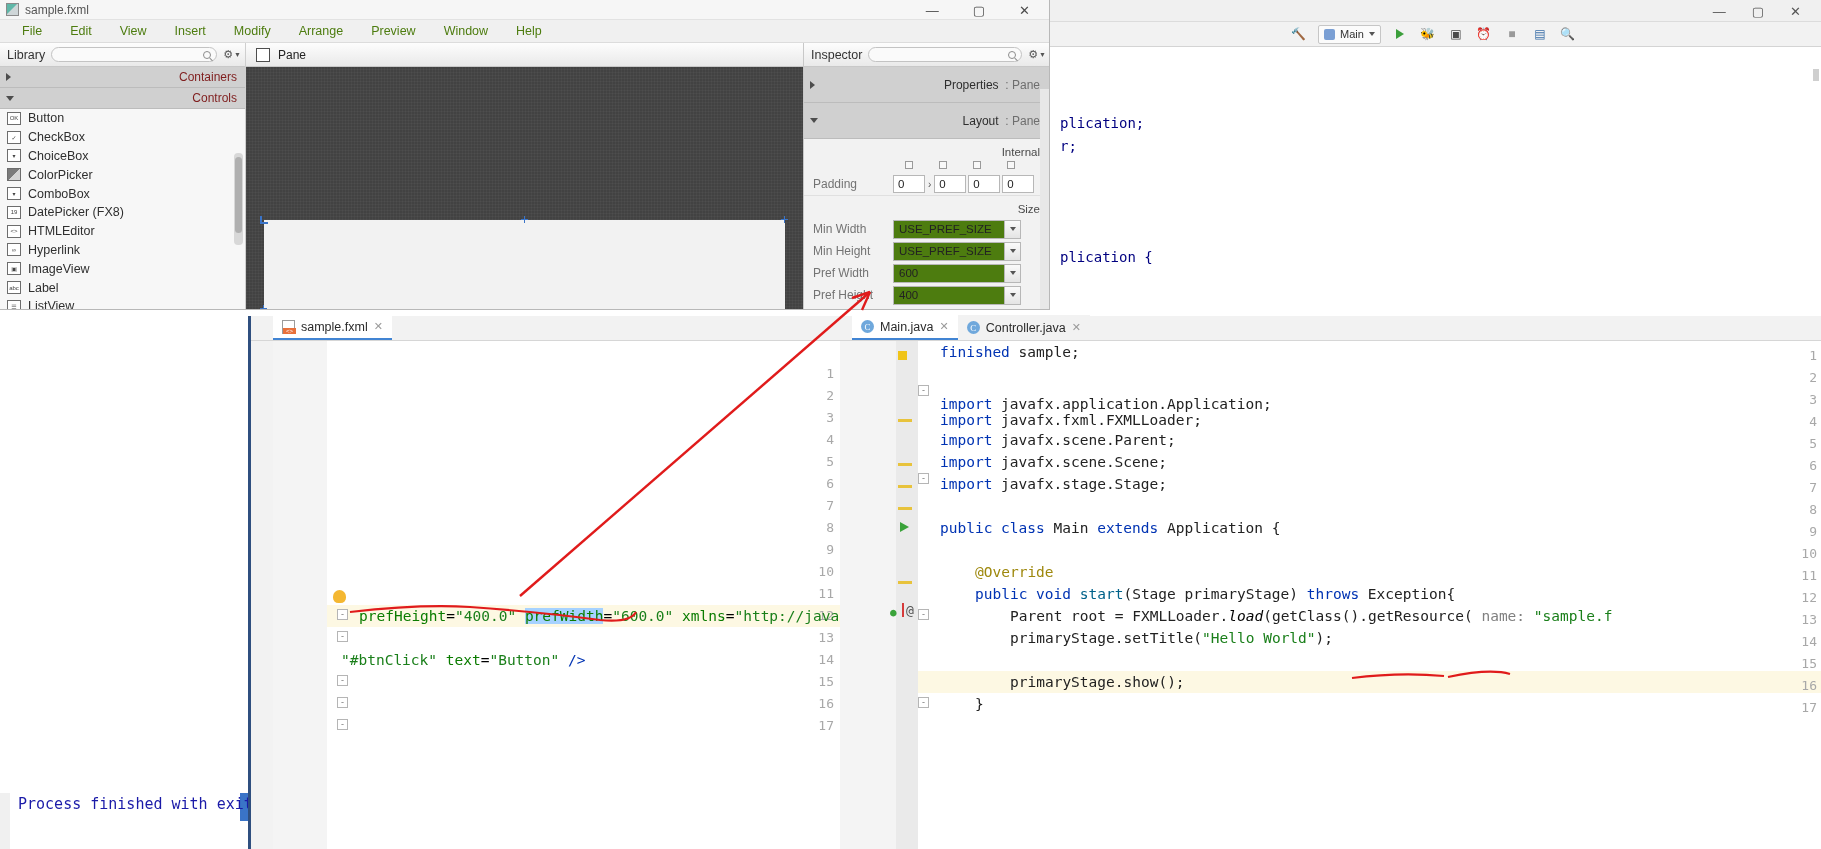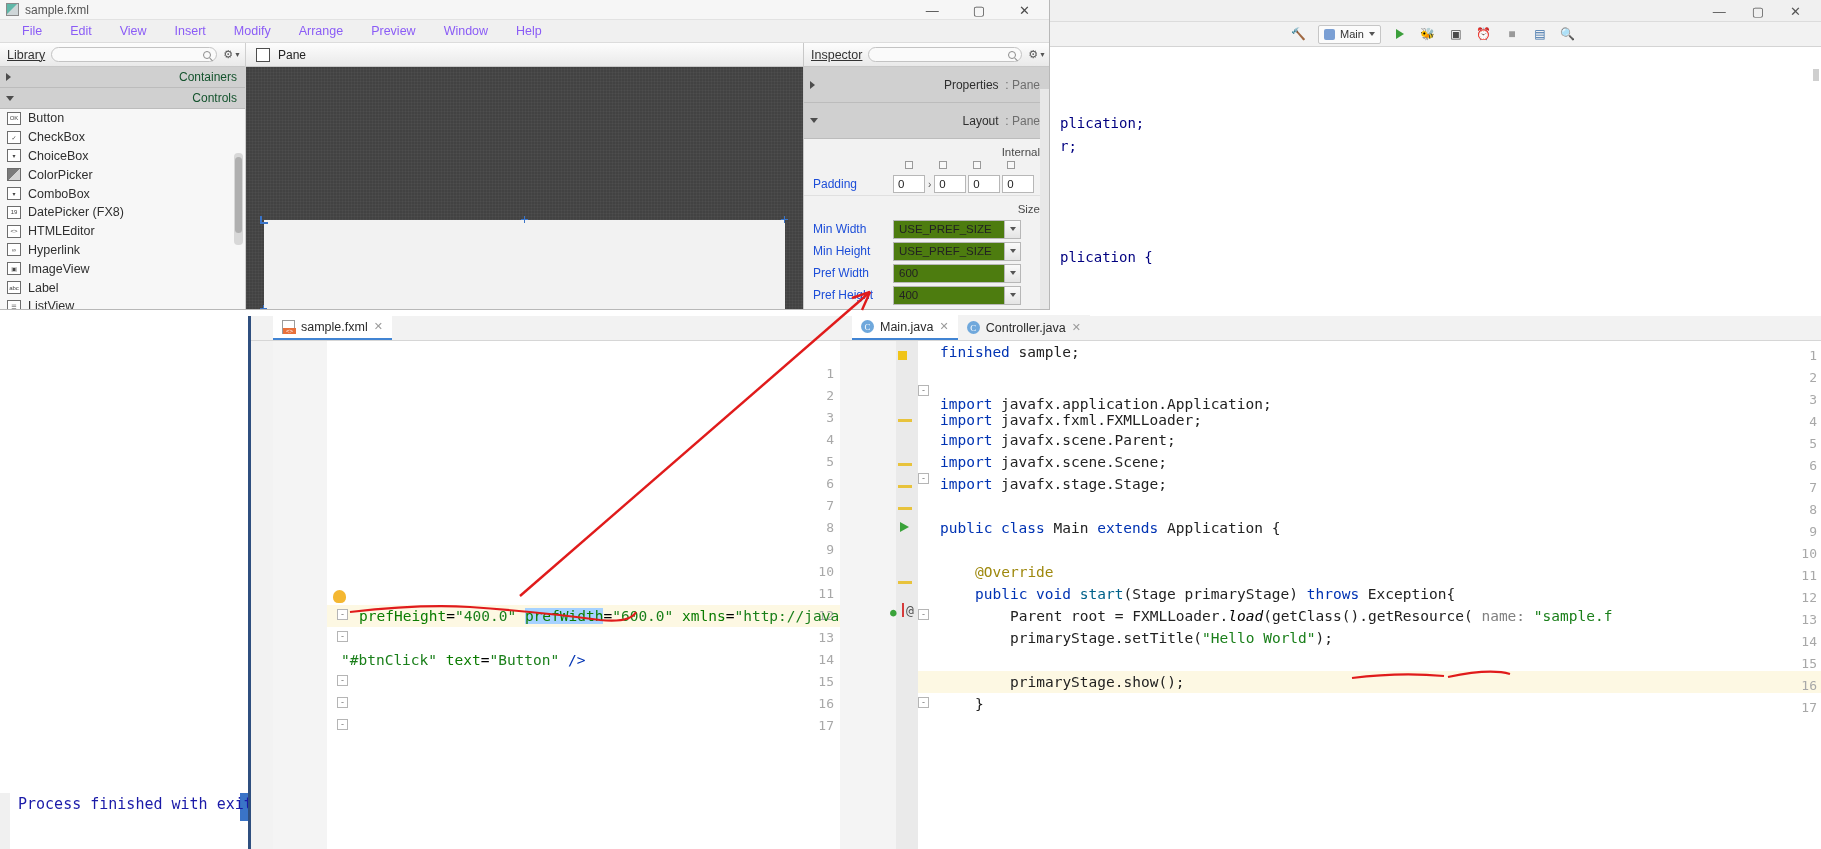--- a/index.html
+++ b/index.html
@@ -63,40 +63,40 @@
     display: flex; align-items: center; gap: 6px; padding-left: 6px;
   }
   .sb-appicon { width: 13px; height: 13px; background: linear-gradient(135deg,#5fb7a8 0%,#5fb7a8 45%,#cfd6d8 46%,#cfd6d8 100%); border:1px solid #8a8a8a; }
   .sb-title { font-size: 12px; color: #555; }
   .sb-winbtns { position:absolute; right: 4px; top:0; height:20px; display:flex; align-items:center; gap: 34px; color:#4a4a4a; font-size: 13px; padding-right: 16px;}
   .sb-menubar {
     position: absolute; left: 0; top: 20px; width: 1050px; height: 23px;
     background: #f0f0f0; border-bottom: 1px solid #dcdcdc;
     display: flex; align-items: center; padding-left: 8px;
   }
-  .sb-menubar .mi { padding: 0 14px; font-size: 12.5px; color: #8b5cf6; cursor: default; }
+  .sb-menubar .mi { padding: 0 14px; font-size: 12.5px; color: #4d7c0f; cursor: default; }
 
   
   .lib-panel { position:absolute; left:0; top:43px; width: 246px; height: 267px; background:#f2f2f2; border-right:1px solid #cfcfcf;}
   .panel-header {
     height: 24px; background: linear-gradient(#fdfdfd,#e9e9e9); border-bottom: 1px solid #c8c8c8;
     display: flex; align-items: center; padding: 0 4px 0 7px; gap: 6px;
   }
-  .panel-header .ph-title { font-size: 12.5px; color: #333; flex: 0 0 auto; text-decoration: underline; }
+  .panel-header .ph-title { font-size: 12.5px; color: #333; flex: 0 0 auto; }
   .search-pill {
     flex: 1; height: 15px; border: 1px solid #c3c3c3; border-radius: 8px; background: #fafafa;
     display:flex; align-items:center; justify-content:flex-end; padding-right: 5px;
   }
   .mag { width: 8px; height: 8px; border: 1.4px solid #8d8d8d; border-radius: 50%; position: relative; }
   .mag::after { content:""; position:absolute; right:-3px; bottom:-2.5px; width:4px; height:1.4px; background:#8d8d8d; transform: rotate(45deg);}
   .gear { font-size: 11px; color: #555; display:flex; align-items:center; gap:1px;}
   .section-row {
     height: 21px; background: #d0d0d0; border-bottom: 1px solid #bcbcbc;
     display: flex; align-items: center; justify-content: space-between; padding: 0 8px 0 6px;
-    font-size: 12px; color: #14532d;
+    font-size: 12px; color: #7f1d1d;
   }
   .tri-r { width:0;height:0;border-top:4px solid transparent;border-bottom:4px solid transparent;border-left:5px solid #4d4d4d; }
   .tri-d { width:0;height:0;border-left:4px solid transparent;border-right:4px solid transparent;border-top:5px solid #4d4d4d; }
   .lib-list { background: #f7f7f7; }
   .lib-item { height: 18.8px; display: flex; align-items: center; gap: 7px; padding-left: 7px; font-size: 12.5px; color: #2f2f2f; }
   .li-ico { width: 14px; height: 13px; border: 1px solid #6d6d6d; background: #fff; display:flex;align-items:center;justify-content:center; font-size:6px; color:#444; overflow:hidden;}
   .lib-scroll { position:absolute; right:2px; top:110px; width: 9px; height: 92px; background: #d8d8d8; border-radius: 4px;}
   .lib-scroll i { position:absolute; left:1px; top:4px; width:7px; height: 76px; background:#b0b0b0; border-radius:4px; display:block;}
 
   
@@ -115,21 +115,21 @@
   .handle.corner::after { content:""; position:absolute; left:0; top:0px; width:1.5px; height:8px; background:#3a74c8;}
 
   
   .insp-panel { position:absolute; left: 803px; top: 43px; width: 247px; height: 267px; background: #f2f2f2; border-left: 1px solid #c8c8c8;}
   .insp-sec { height: 36px; background: #d0d0d0; border-bottom: 1px solid #bcbcbc; display:flex; align-items:center; justify-content:space-between; padding: 0 10px 0 6px; font-size:12px; color:#3b3b3b;}
   .insp-sec b { font-weight: normal; color:#2e2e2e;}
   .insp-sec span.sub { color:#6e6e6e; }
   .insp-body { background: #f2f2f2; }
   .grp-label { text-align: right; font-size: 11.5px; color: #4a4a4a; padding: 7px 10px 3px 0; }
   .insp-row { display:flex; align-items:center; height: 22px; padding-left: 9px;}
-  .insp-row .lab { width: 80px; font-size: 12px; color: #1d4ed8; }
+  .insp-row .lab { width: 80px; font-size: 12px; color: #737373; }
   .pad-boxes { display:flex; align-items:center; gap: 2px;}
   .pad-boxes .num { width: 32px; height: 18px; border: 1px solid #b7b7b7; background: #fff; font-size: 11.5px; display:flex; align-items:center; padding-left: 4px; color:#222;}
   .pad-chk-row { display:flex; padding-left: 89px; gap: 2px; height: 12px; align-items: flex-start;}
   .pad-chk { width: 32px; display:flex; justify-content:center; }
   .pad-chk i { width: 8px; height: 8px; border: 1px solid #9a9a9a; background:#f8f8f8; display:block;}
   .arrow-sep { font-size: 10px; color:#555; padding: 0 1px;}
   .combo { display:flex; width: 128px; height: 19px; }
   .combo .val { flex:1; border:1px solid #b7b7b7; border-right:none; background:#4d7c0f; font-size:11.5px; color:#222; display:flex; align-items:center; padding-left:5px;}
   .combo .btn { width: 17px; border:1px solid #b7b7b7; background: linear-gradient(#fafafa,#e4e4e4); display:flex;align-items:center;justify-content:center;}
   .insp-div { height:1px; background:#e0e0e0; }

